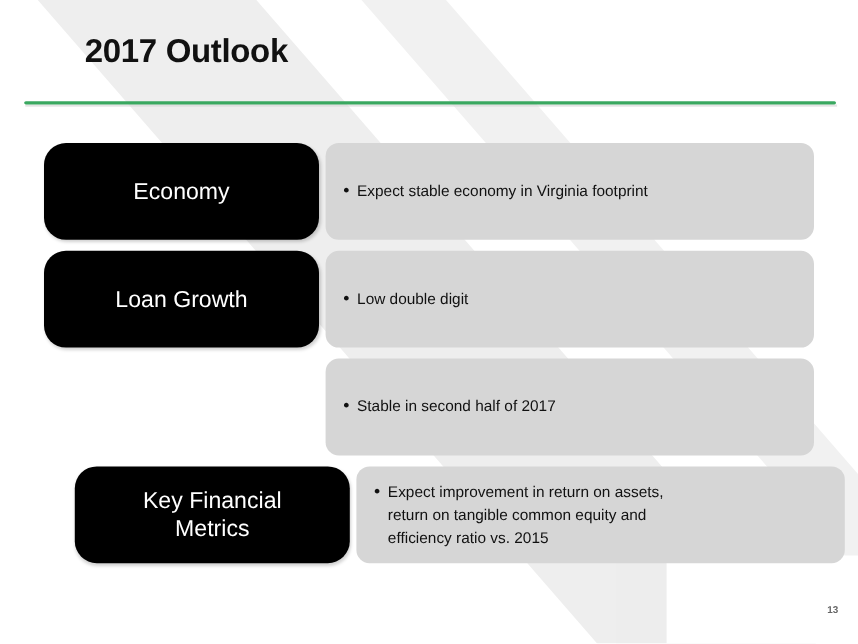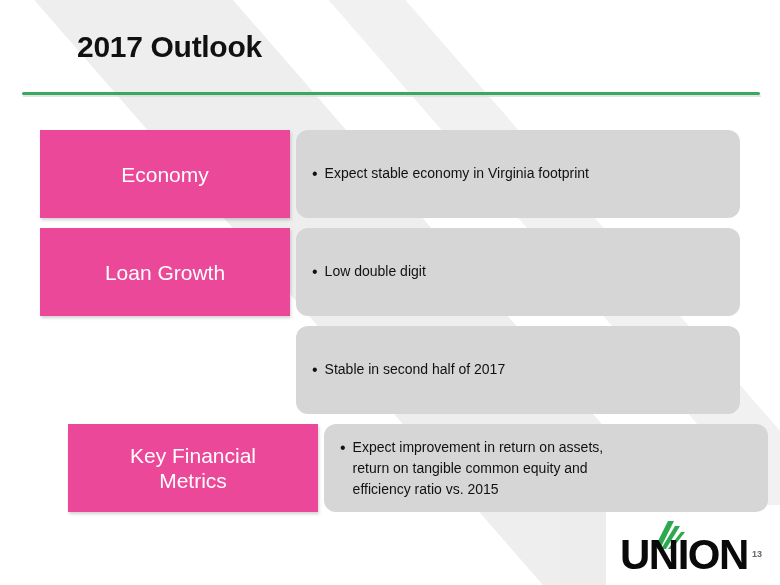--- a/index.html
+++ b/index.html
@@ -108,22 +108,22 @@
     left: 40px;
     width: 700px;
     height: 88px;
   }
   .label-box {
     position: absolute;
     left: 0;
     top: 0;
     width: 250px;
     height: 88px;
-    background: #ec4899;
-    border-radius: 0;
+    background: #000000;
+    border-radius: 20px;
     box-shadow: 1px 2px 3px rgba(0,0,0,.18);
     display: flex;
     align-items: center;
     justify-content: center;
     box-sizing: border-box;
     padding: 0 8px;
   }
   .label-text {
     color: #ffffff;
     font-size: 21px;
@@ -235,28 +235,16 @@
     <div class="content-box">
       <div class="bullet-wrap">
         <span class="bullet-dot">•</span>
         <span class="bullet-text">Expect improvement in return on assets,
 return on tangible common equity and
 efficiency ratio vs. 2015</span>
       </div>
     </div>
   </div>
 
-  <div id="logo">
-    <svg width="140" height="56" viewBox="0 0 140 56" xmlns="http://www.w3.org/2000/svg">
-
-      <g>
-        <polygon points="48,2 54,2 40,30 34,30" fill="#2EA84F"></polygon>
-        <polygon points="55,7 60,7 46,30 41,30" fill="#2EA84F"></polygon>
-        <polygon points="61,13 65,13 52,30 48,30" fill="#2EA84F"></polygon>
-      </g>
-
-      <text x="0" y="50" font-family="'Liberation Sans', sans-serif" font-size="42" font-weight="bold" fill="#0A0A0A" letter-spacing="-1.5">UNION</text>
-    </svg>
-  </div>
 
   <div id="page-number">13</div>
 
 </div>
 
 </body></html>

